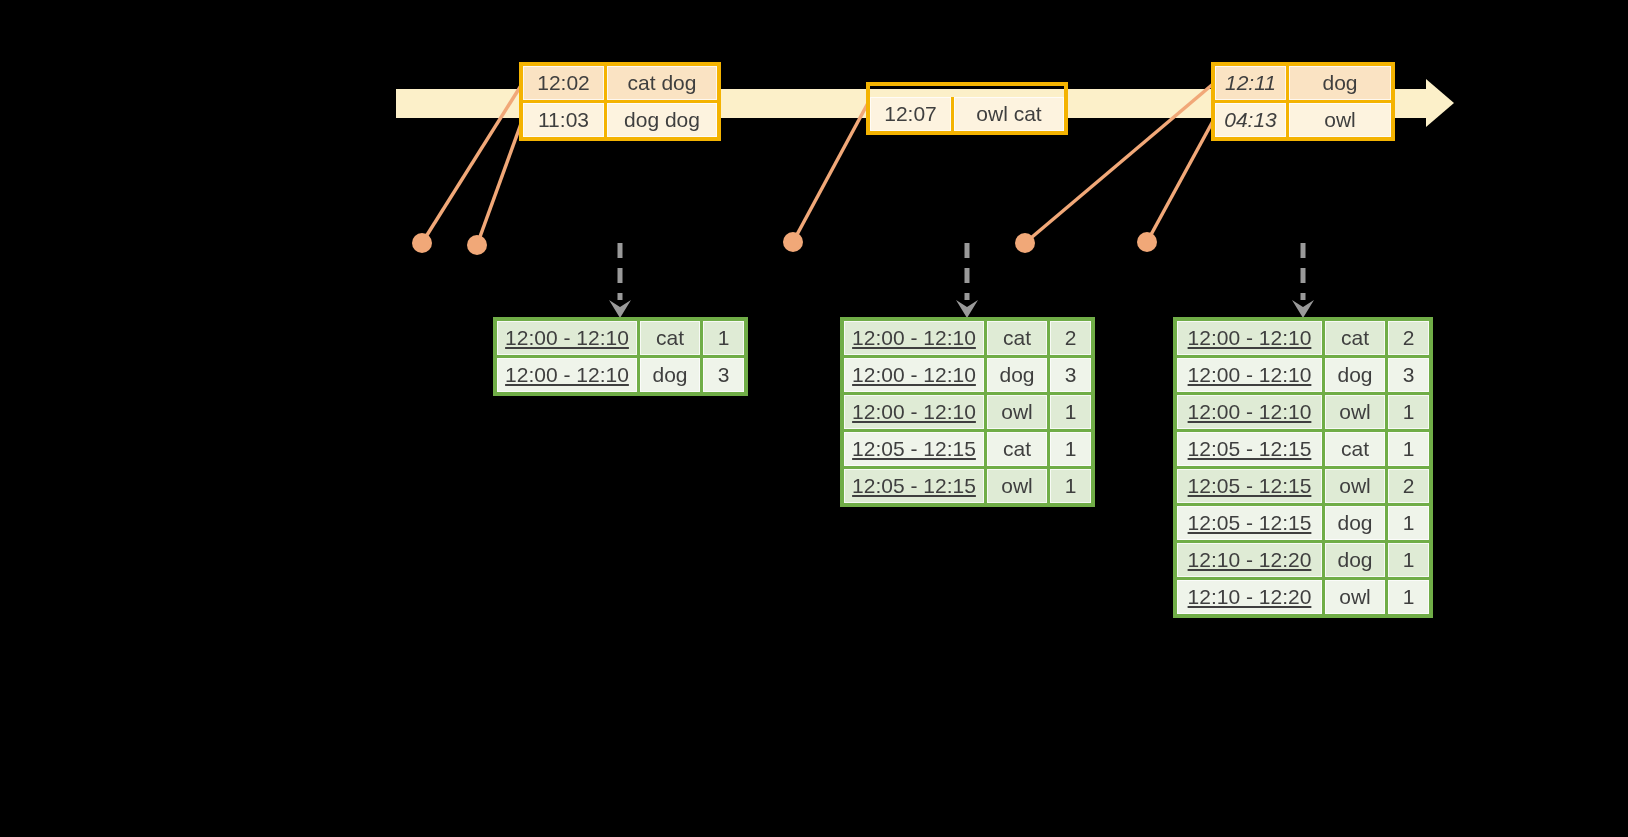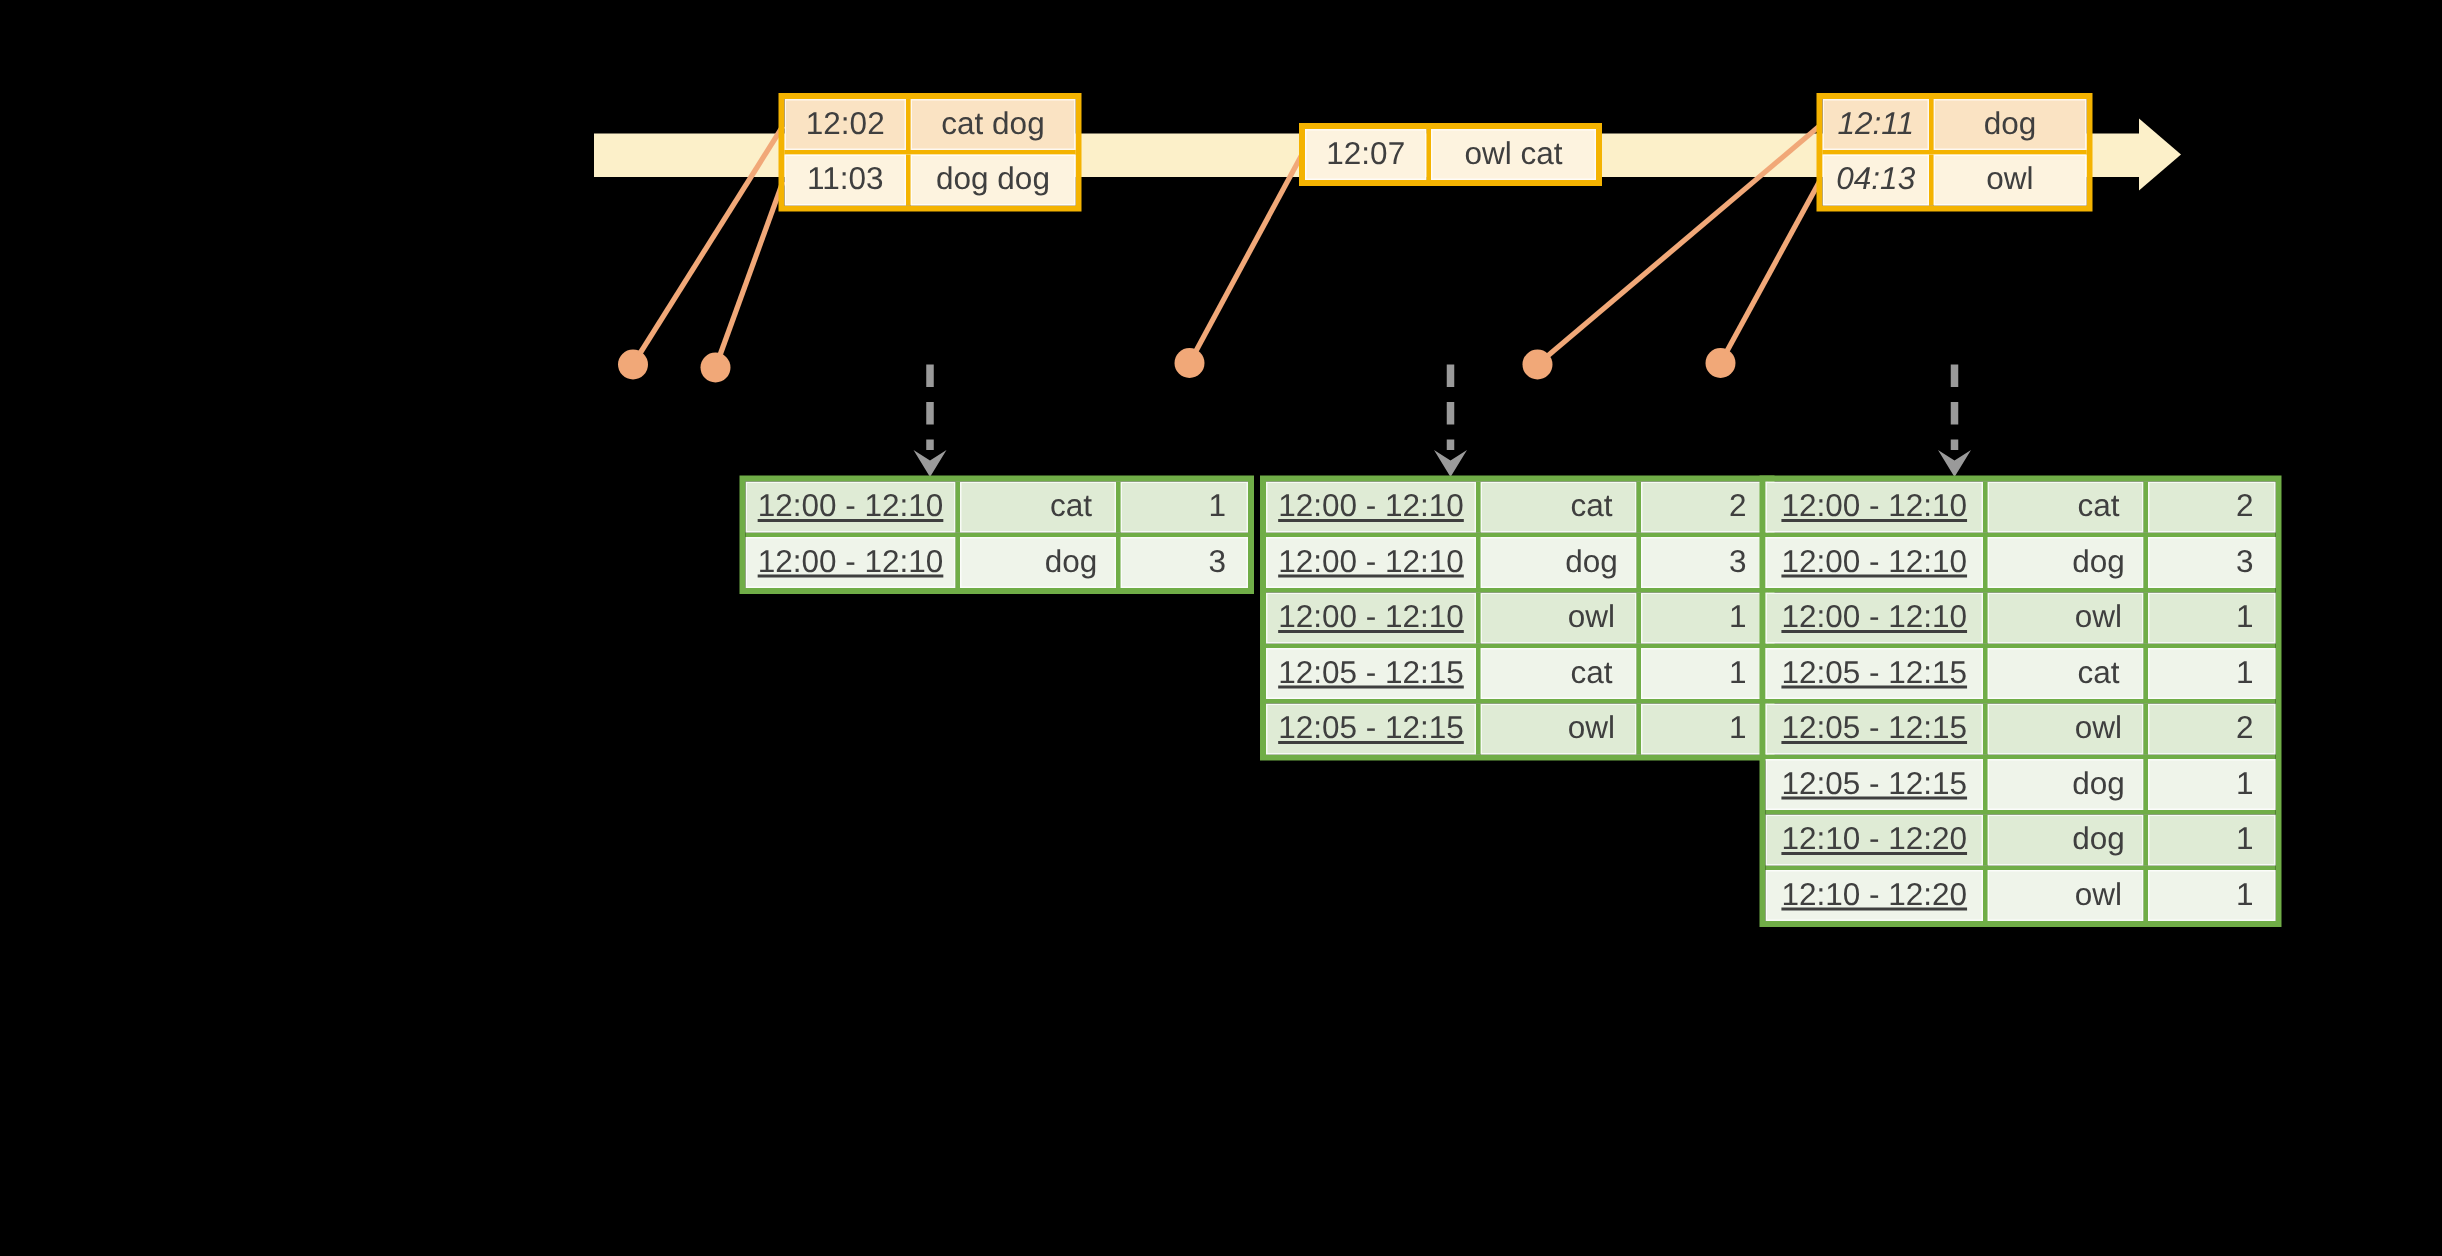--- a/index.html
+++ b/index.html
@@ -37,33 +37,33 @@
     box-shadow: inset 0 0 0 1px rgba(255,255,255,0.75);
   }
   .tcell + .tcell { border-left: 3px solid; }
 
   
   .event-table { border: 4px solid var(--event-border, #f4b301); }
   .event-table .trow + .trow { border-top-color: var(--event-border, #f4b301); }
   .event-table .tcell + .tcell { border-left-color: var(--event-border, #f4b301); }
   .event-table .trow:nth-child(odd) .tcell { background: var(--event-row-dark, #fae3c3); }
   .event-table .trow:nth-child(even) .tcell { background: var(--event-row-light, #fdf3df); }
-  .event-table.single .trow .tcell { background: var(--event-row-light, #fdf3df); }
+  .event-table.single .trow .tcell { background: var(--event-row-light, #fdf3df); margin-top: 11px; }
   .et-a .c0, .et-b .c0 { width: 81px; }
   .et-a .c1, .et-b .c1 { width: 110px; }
   .et-c .c0 { width: 71px; font-style: italic; }
   .et-c .c1 { width: 102px; }
   .et-a { left: 519px; top: 62px; }
   .et-b { left: 866px; top: 82px; }
   .et-c { left: 1211px; top: 62px; }
 
   
   .result-table { border: 4px solid var(--result-border, #70ad47); }
   .result-table .trow + .trow { border-top-color: var(--result-border, #70ad47); }
-  .result-table .tcell + .tcell { border-left-color: var(--result-border, #70ad47); padding-left: 44px; }
+  .result-table .tcell + .tcell { border-left-color: var(--result-border, #70ad47); }
   .result-table .trow:nth-child(odd) .tcell { background: var(--result-row-dark, #dfebd5); }
   .result-table .trow:nth-child(even) .tcell { background: var(--result-row-light, #eff4ea); }
   .result-table .c0 { width: 140px; text-decoration: underline; }
   .result-table .c1 { width: 60px; }
   .result-table .c2 { width: 41px; }
   .rt-3 .c0 { width: 145px; }
   .rt-1 { left: 493px; top: 317px; }
   .rt-2 { left: 840px; top: 317px; }
   .rt-3 { left: 1173px; top: 317px; }
 </style>

